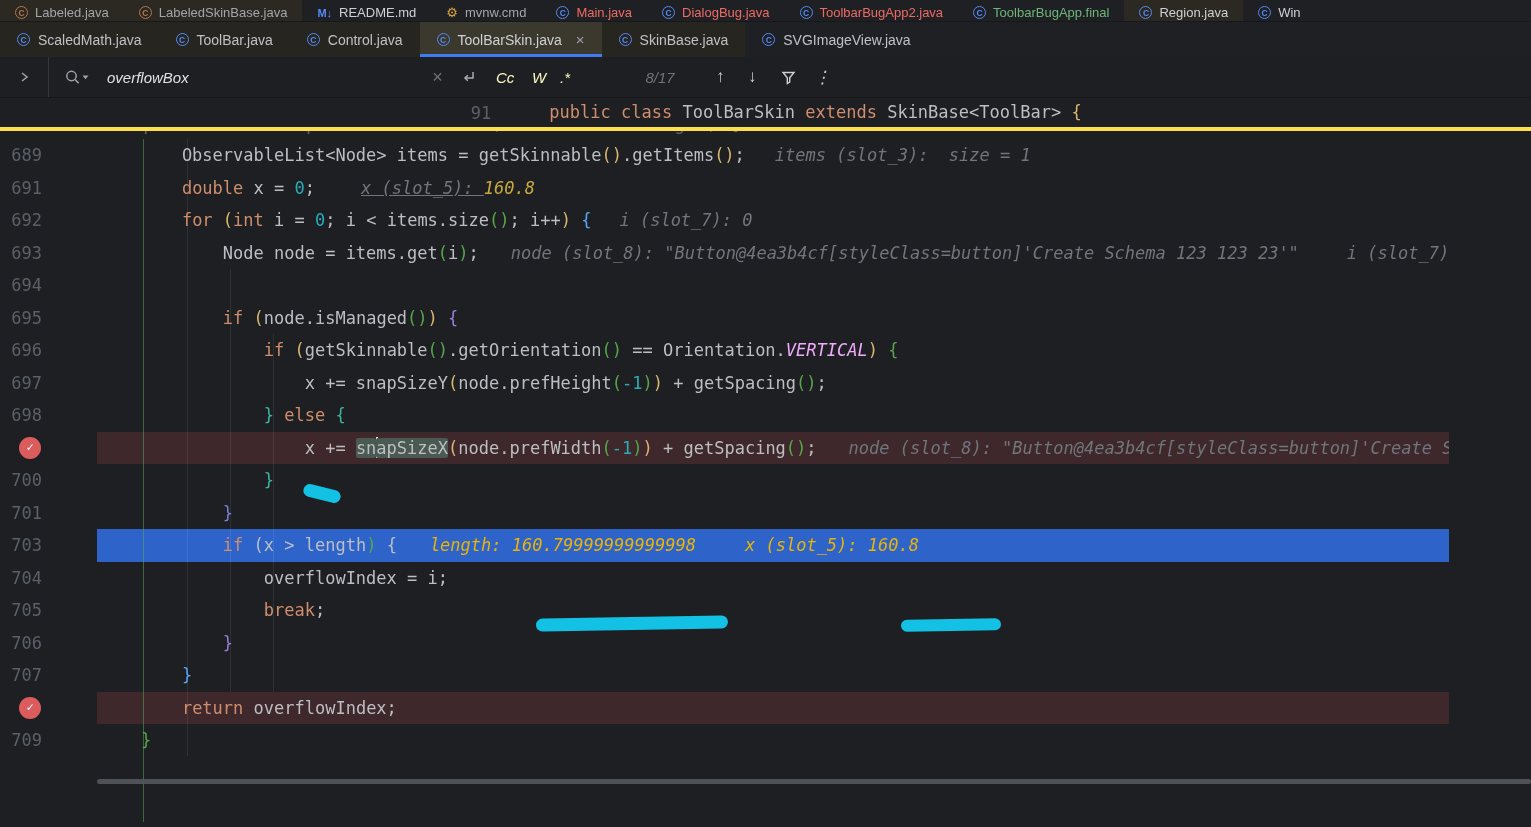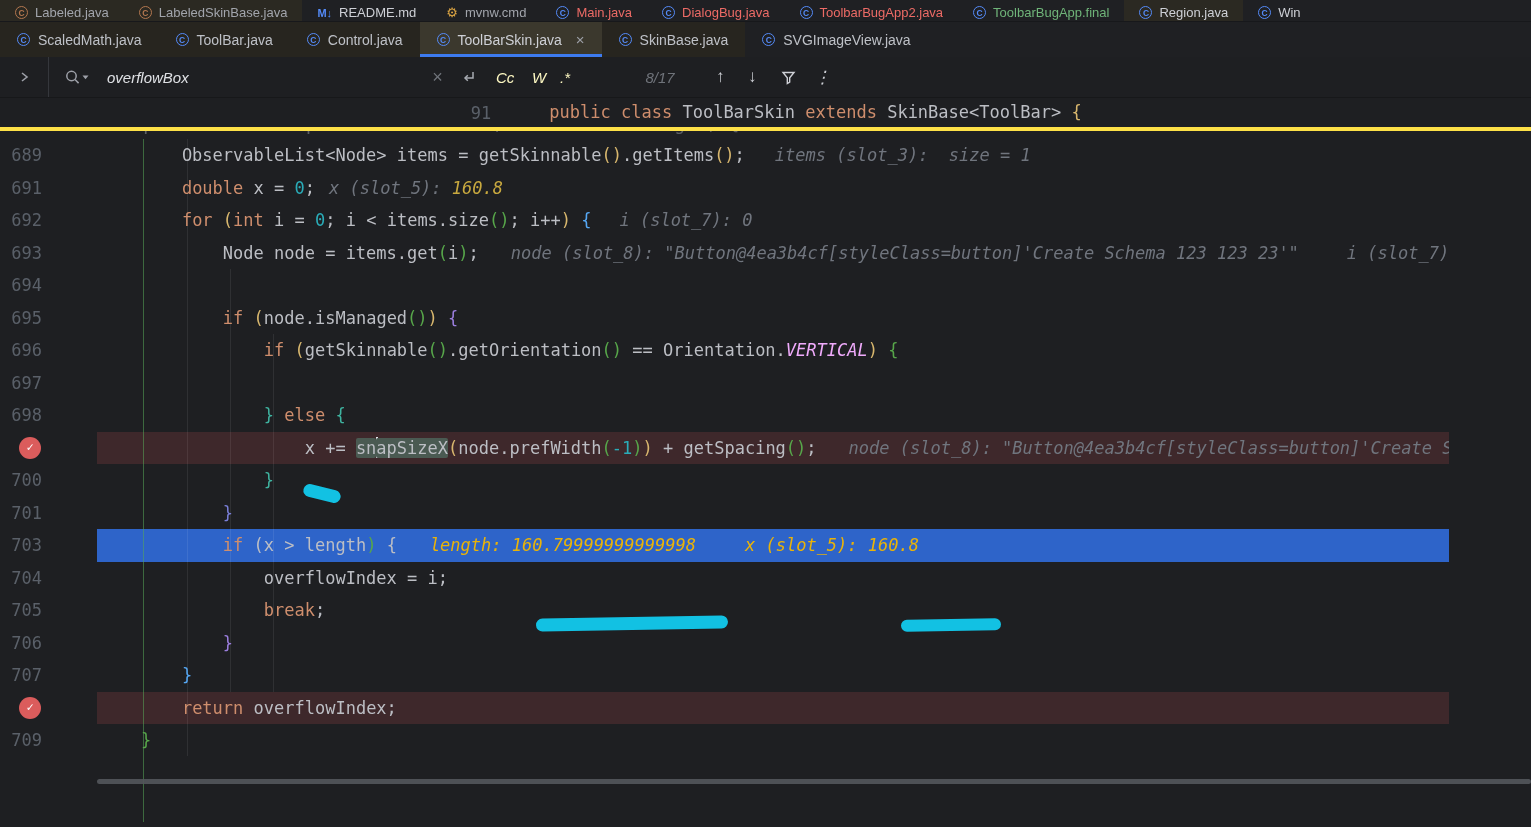--- a/index.html
+++ b/index.html
@@ -200,21 +200,21 @@
   <div class="clipline">
     <div class="clipline-in mono">    private int computeOverflowIndex(final double length) {</div>
   </div>
   <div class="lines" id="lines">
       <div class="row">
         <div class="gut mono">689</div>
         <div class="code mono"><span class="tok d">        ObservableList&lt;Node&gt; items = getSkinnable</span><span class="tok y">()</span><span class="tok d">.getItems</span><span class="tok y">()</span><span class="tok d">;</span><span class="tok h" style="margin-left: 30px;">items (slot_3):  size = 1</span></div>
       </div>
       <div class="row">
         <div class="gut mono">691</div>
-        <div class="code mono"><span class="tok d">        </span><span class="tok kw">double</span><span class="tok d"> x = </span><span class="tok n">0</span><span class="tok d">;</span><span class="tok h" style="margin-left: 14px;">x (slot_5): </span><span class="tok hy" style="margin-left: 0px;">160.8</span></div>
+        <div class="code mono"><span class="tok d">        </span><span class="tok kw">double</span><span class="tok d"> x = </span><span class="tok n">0</span><span class="tok d">;</span><span class="tok h" style="margin-left: 46px; text-decoration: underline;">x (slot_5): </span><span class="tok hy" style="margin-left: 0px;">160.8</span></div>
       </div>
       <div class="row">
         <div class="gut mono">692</div>
         <div class="code mono"><span class="tok d">        </span><span class="tok kw">for</span><span class="tok d"> </span><span class="tok y">(</span><span class="tok kw">int</span><span class="tok d"> i = </span><span class="tok n">0</span><span class="tok d">; i &lt; items.size</span><span class="tok g">()</span><span class="tok d">; i++</span><span class="tok y">)</span><span class="tok d"> </span><span class="tok b">{</span><span class="tok h" style="margin-left: 28px;">i (slot_7): 0</span></div>
       </div>
       <div class="row">
         <div class="gut mono">693</div>
         <div class="code mono"><span class="tok d">            Node node = items.get</span><span class="tok g">(</span><span class="tok d">i</span><span class="tok g">)</span><span class="tok d">;</span><span class="tok h" style="margin-left: 32px;">node (slot_8): "Button@4ea3b4cf[styleClass=button]'Create Schema 123 123 23'"</span><span class="tok h" style="margin-left: 48px;">i (slot_7)</span></div>
       </div>
       <div class="row">
@@ -224,20 +224,21 @@
       <div class="row">
         <div class="gut mono">695</div>
         <div class="code mono"><span class="tok d">            </span><span class="tok kw">if</span><span class="tok d"> </span><span class="tok y">(</span><span class="tok d">node.isManaged</span><span class="tok g">()</span><span class="tok y">)</span><span class="tok d"> </span><span class="tok p">{</span></div>
       </div>
       <div class="row">
         <div class="gut mono">696</div>
         <div class="code mono"><span class="tok d">                </span><span class="tok kw">if</span><span class="tok d"> </span><span class="tok y">(</span><span class="tok d">getSkinnable</span><span class="tok g">()</span><span class="tok d">.getOrientation</span><span class="tok g">()</span><span class="tok d"> == Orientation.</span><span class="tok cst">VERTICAL</span><span class="tok y">)</span><span class="tok d"> </span><span class="tok g">{</span></div>
       </div>
       <div class="row">
         <div class="gut mono">697</div>
+        <div class="code mono"><span class="tok d">                    x += snapSizeY</span><span class="tok y">(</span><span class="tok d">node.prefHeight</span><span class="tok g">(</span><span class="tok n">-1</span><span class="tok g">)</span><span class="tok y">)</span><span class="tok d"> + getSpacing</span><span class="tok g">()</span><span class="tok d">;</span></div>
       </div>
       <div class="row">
         <div class="gut mono">698</div>
         <div class="code mono"><span class="tok d">                </span><span class="tok t">}</span><span class="tok d"> </span><span class="tok kw">else</span><span class="tok d"> </span><span class="tok t">{</span></div>
       </div>
       <div class="row">
         <div class="band bp"></div>
         <div class="gut mono">
           <div class="bpdot">✓</div>
         </div>

